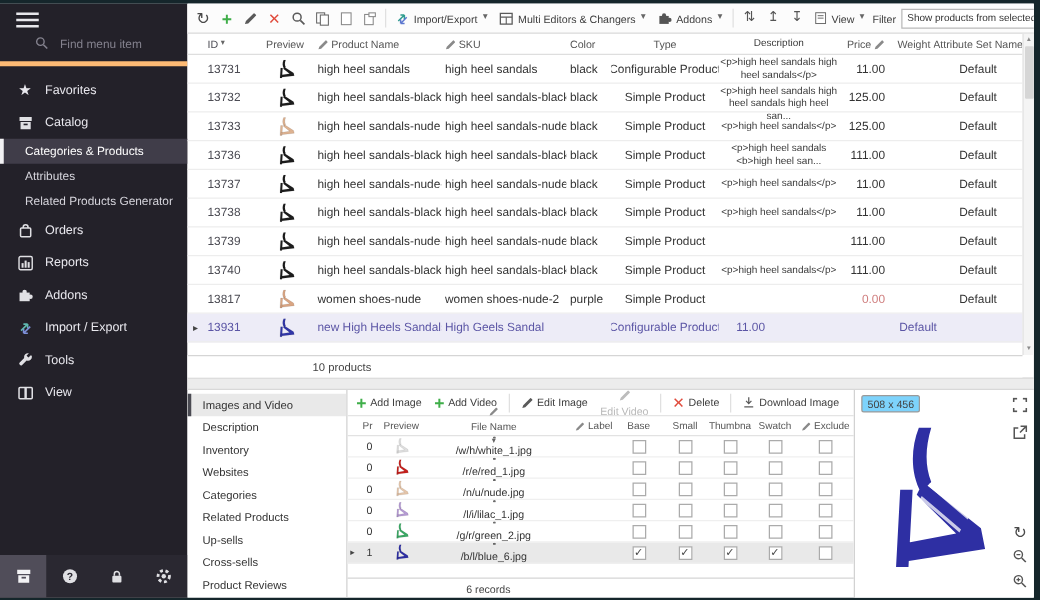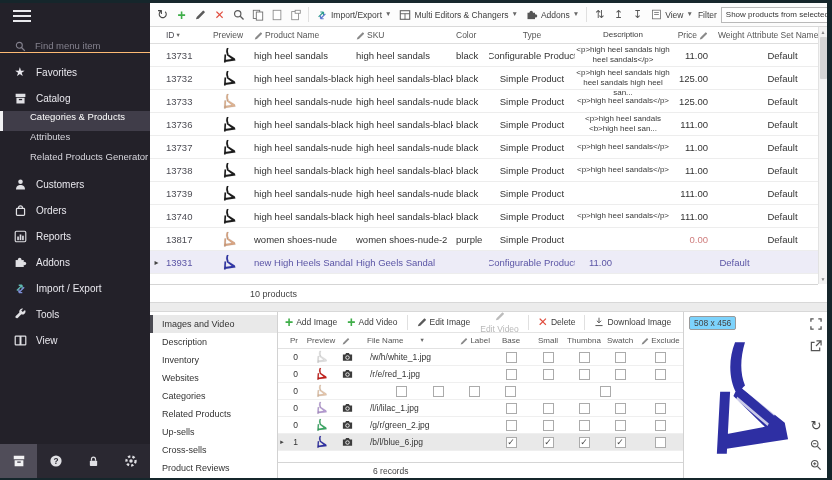--- a/index.html
+++ b/index.html
@@ -5,28 +5,28 @@
   html,body{margin:0;padding:0;width:832px;height:480px;overflow:hidden;background:#15262b;
     font-family:"Liberation Sans","DejaVu Sans",sans-serif;-webkit-font-smoothing:antialiased;}
   *{box-sizing:border-box;}
   .app{position:absolute;top:3px;left:0;right:5px;bottom:2px;display:flex;background:#fff;}
 
   
   .sidebar{width:150px;background:#232129;color:#e4e3e8;display:flex;flex-direction:column;flex:none;}
   .ham-row{height:26px;display:flex;align-items:center;padding-left:13px;}
   .ham{display:flex;flex-direction:column;gap:3px;cursor:pointer;}
   .ham span{width:18px;height:2px;background:#e8e8ec;}
-  .search-row{height:24px;display:flex;align-items:flex-end;gap:7px;padding-left:15px;border-bottom:1px solid #fdba74;}
+  .search-row{height:24px;display:flex;align-items:flex-start;gap:7px;padding-left:28px;border-bottom:4px solid #fdba74;}
   .search-row svg{flex:none;}
   .menu-search{background:transparent;border:none;outline:none;color:#cfcfd6;font-size:9.5px;width:110px;font-family:inherit;}
   .menu-search::placeholder{color:#84828e;}
   .nav{flex:1;padding-top:6px;overflow:hidden;}
   .nav-item{height:26px;display:flex;align-items:center;gap:9px;padding-left:13px;font-size:10px;color:#e9e8ee;cursor:pointer;}
   .nav-item .nicon{width:14px;height:14px;flex:none;display:flex;align-items:center;justify-content:center;}
-  .nav-sub{height:20px;display:flex;padding-left:30px;font-size:9.5px;color:#d6d5dc;position:relative;cursor:pointer;}
+  .nav-sub{height:20px;display:flex;align-items:center;padding-left:20px;font-size:9.5px;color:#d6d5dc;position:relative;cursor:pointer;}
   .nav-sub.sel{background:#403d49;color:#fff;}
   .nav-sub.sel::before{content:"";position:absolute;left:0;top:0;bottom:0;width:3px;background:#f2f2f4;}
   .star-glyph{color:#e9e8ee;font-size:12px;line-height:1;}
   .side-footer{height:34px;background:#2a2831;display:flex;align-items:stretch;}
   .side-footer .fcell{width:37px;display:flex;align-items:center;justify-content:center;cursor:pointer;}
   .side-footer .fcell.active{background:#504d59;}
   .side-footer .spread{flex:1;display:flex;align-items:center;justify-content:space-evenly;}
 
   
   .main{flex:1;min-width:0;display:flex;flex-direction:column;background:#fff;}
@@ -95,21 +95,21 @@
   .btb .tbtn{gap:3px;}
   .btb .disabled{color:#b8b8b8;cursor:default;flex-direction:column;}
   .bhead{height:16px;flex:none;display:flex;align-items:center;font-size:8px;color:#555;border-bottom:1px solid #e2e2e2;}
   .bh{display:flex;align-items:center;gap:2px;padding:0 2px;overflow:hidden;white-space:nowrap;}
   .brow{height:17px;flex:none;display:flex;align-items:center;font-size:8.5px;color:#333;border-bottom:1px solid #efefef;}
   .brow.sel{background:#e9e9e9;}
   .bc{padding:0 2px;overflow:hidden;white-space:nowrap;display:flex;align-items:center;height:100%;}
   .b-gut{width:8px;font-size:7px;color:#444;padding:0;justify-content:center;}
   .b-pr{width:16px;justify-content:flex-end;padding-right:4px;}
   .b-prev{width:38px;justify-content:center;}
-  .b-file{width:110px;gap:17px;}
+  .b-file{width:110px;gap:4px;flex-direction:column;}
   .b-label{width:42px;justify-content:flex-end;}
   .b-cb{width:38px;justify-content:center;}
   .b-cb2{width:36px;justify-content:center;}
   .b-excl{flex:1;justify-content:center;}
   .cbx{width:11px;height:11px;border:1px solid #ababab;background:#fff;display:flex;align-items:center;
     justify-content:center;font-size:9px;color:#4a4a4a;line-height:1;cursor:pointer;}
   .cbx.on::after{content:"\2713";}
   .bfill{flex:1;}
   .bstatus{height:16px;flex:none;border-top:1px solid #d5d5d5;display:flex;align-items:center;
     padding-left:95px;font-size:8.5px;color:#444;}
@@ -167,29 +167,20 @@
             <span>Attributes</span>
           </div>
 
           <div class="nav-sub">
             <span>Related Products Generator</span>
           </div>
         </div>
       <div class="nav-item">
         <span class="nicon">
           <svg width="13" height="13" viewBox="0 0 16 16">
-              <circle cx="8" cy="4.6" r="2.8" fill="#e0e0e4"></circle>
-              <path d="M2.5 14 C2.5 9.8 5.3 8.6 8 8.6 C10.7 8.6 13.5 9.8 13.5 14 Z" fill="#e0e0e4"></path>
-            </svg>
-        </span>
-        <span>Customers</span>
-      </div>
-      <div class="nav-item">
-        <span class="nicon">
-          <svg width="13" height="13" viewBox="0 0 16 16">
               <rect x="3" y="5.5" width="10" height="8.5" rx="1" fill="none" stroke="#e0e0e4" stroke-width="1.5"></rect>
               <path d="M5.6 5.5 V4.6 a2.4 2.4 0 0 1 4.8 0 V5.5" fill="none" stroke="#e0e0e4" stroke-width="1.5"></path>
             </svg>
         </span>
         <span>Orders</span>
       </div>
       <div class="nav-item">
         <span class="nicon">
           <svg width="13" height="13" viewBox="0 0 16 16">
               <rect x="1.5" y="1.5" width="13" height="13" rx="1.5" fill="none" stroke="#e0e0e4" stroke-width="1.4"></rect>
@@ -801,20 +792,27 @@
             <div class="brow">
               <div class="bc b-gut">
                 <span class="mk">▸</span>
               </div>
               <div class="bc b-pr">0</div>
               <div class="bc b-prev">
                 <svg class="shoe" width="14" height="14" viewBox="0 0 64 64">
                   <path stroke="rgba(0,0,0,0.25)" stroke-width="1" d="M26 4 L32 4 C29 12 29 19 32 25 L27 29 C22 22 22 12 26 4 Z M17 28 L23 28 L21 58 L15 58 Z M28 25 L56 43 L58 51 L18 56 L18 49 L44 45 L25 30 Z" fill="#e4c5aa"></path>
                 </svg>
               </div>
+              <div class="bc b-file">
+                <svg width="11" height="10" viewBox="0 0 14 13">
+                  <path d="M1 3.2 H4 L5.2 1.4 H8.8 L10 3.2 H13 V11.5 H1 Z" fill="#3c3c3c"></path>
+                  <circle cx="7" cy="7.2" r="2.3" fill="none" stroke="#fff" stroke-width="1.1"></circle>
+                </svg>
+                <span>/n/u/nude.jpg</span>
+              </div>
               <div class="bc b-label"></div>
               <div class="bc b-cb">
                 <span class="cbx"></span>
               </div>
               <div class="bc b-cb2">
                 <span class="cbx"></span>
               </div>
               <div class="bc b-cb2">
                 <span class="cbx"></span>
               </div>

